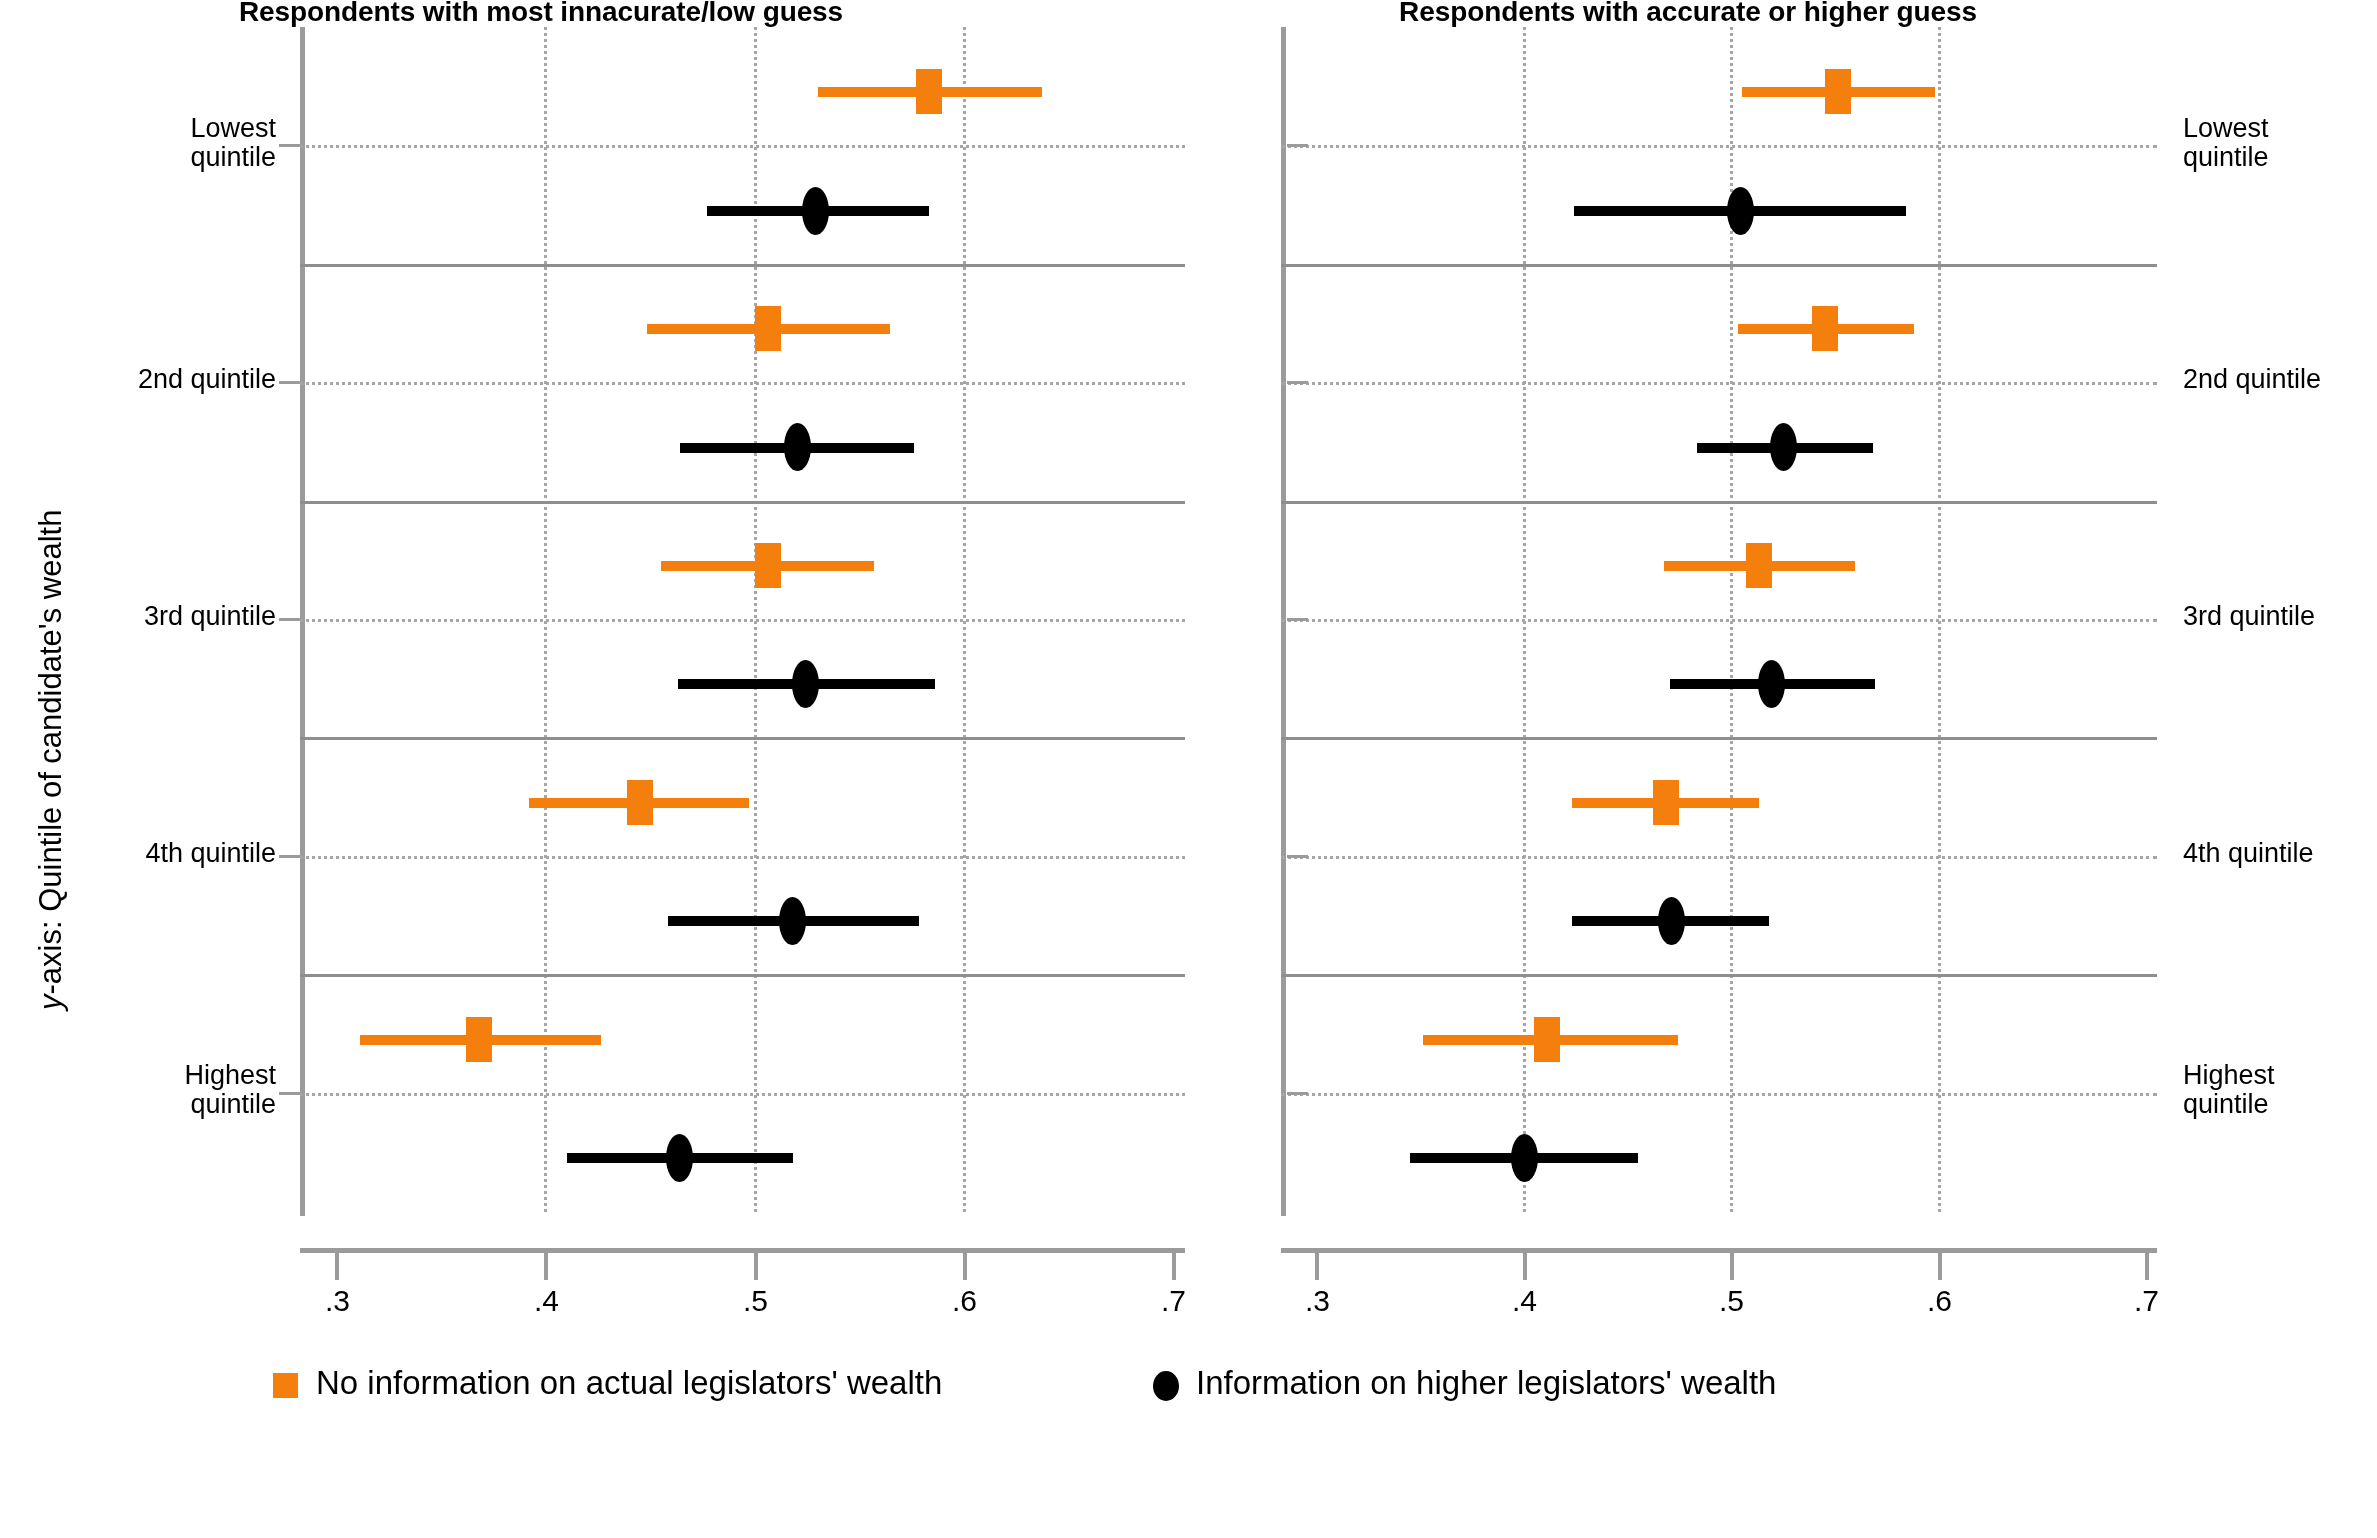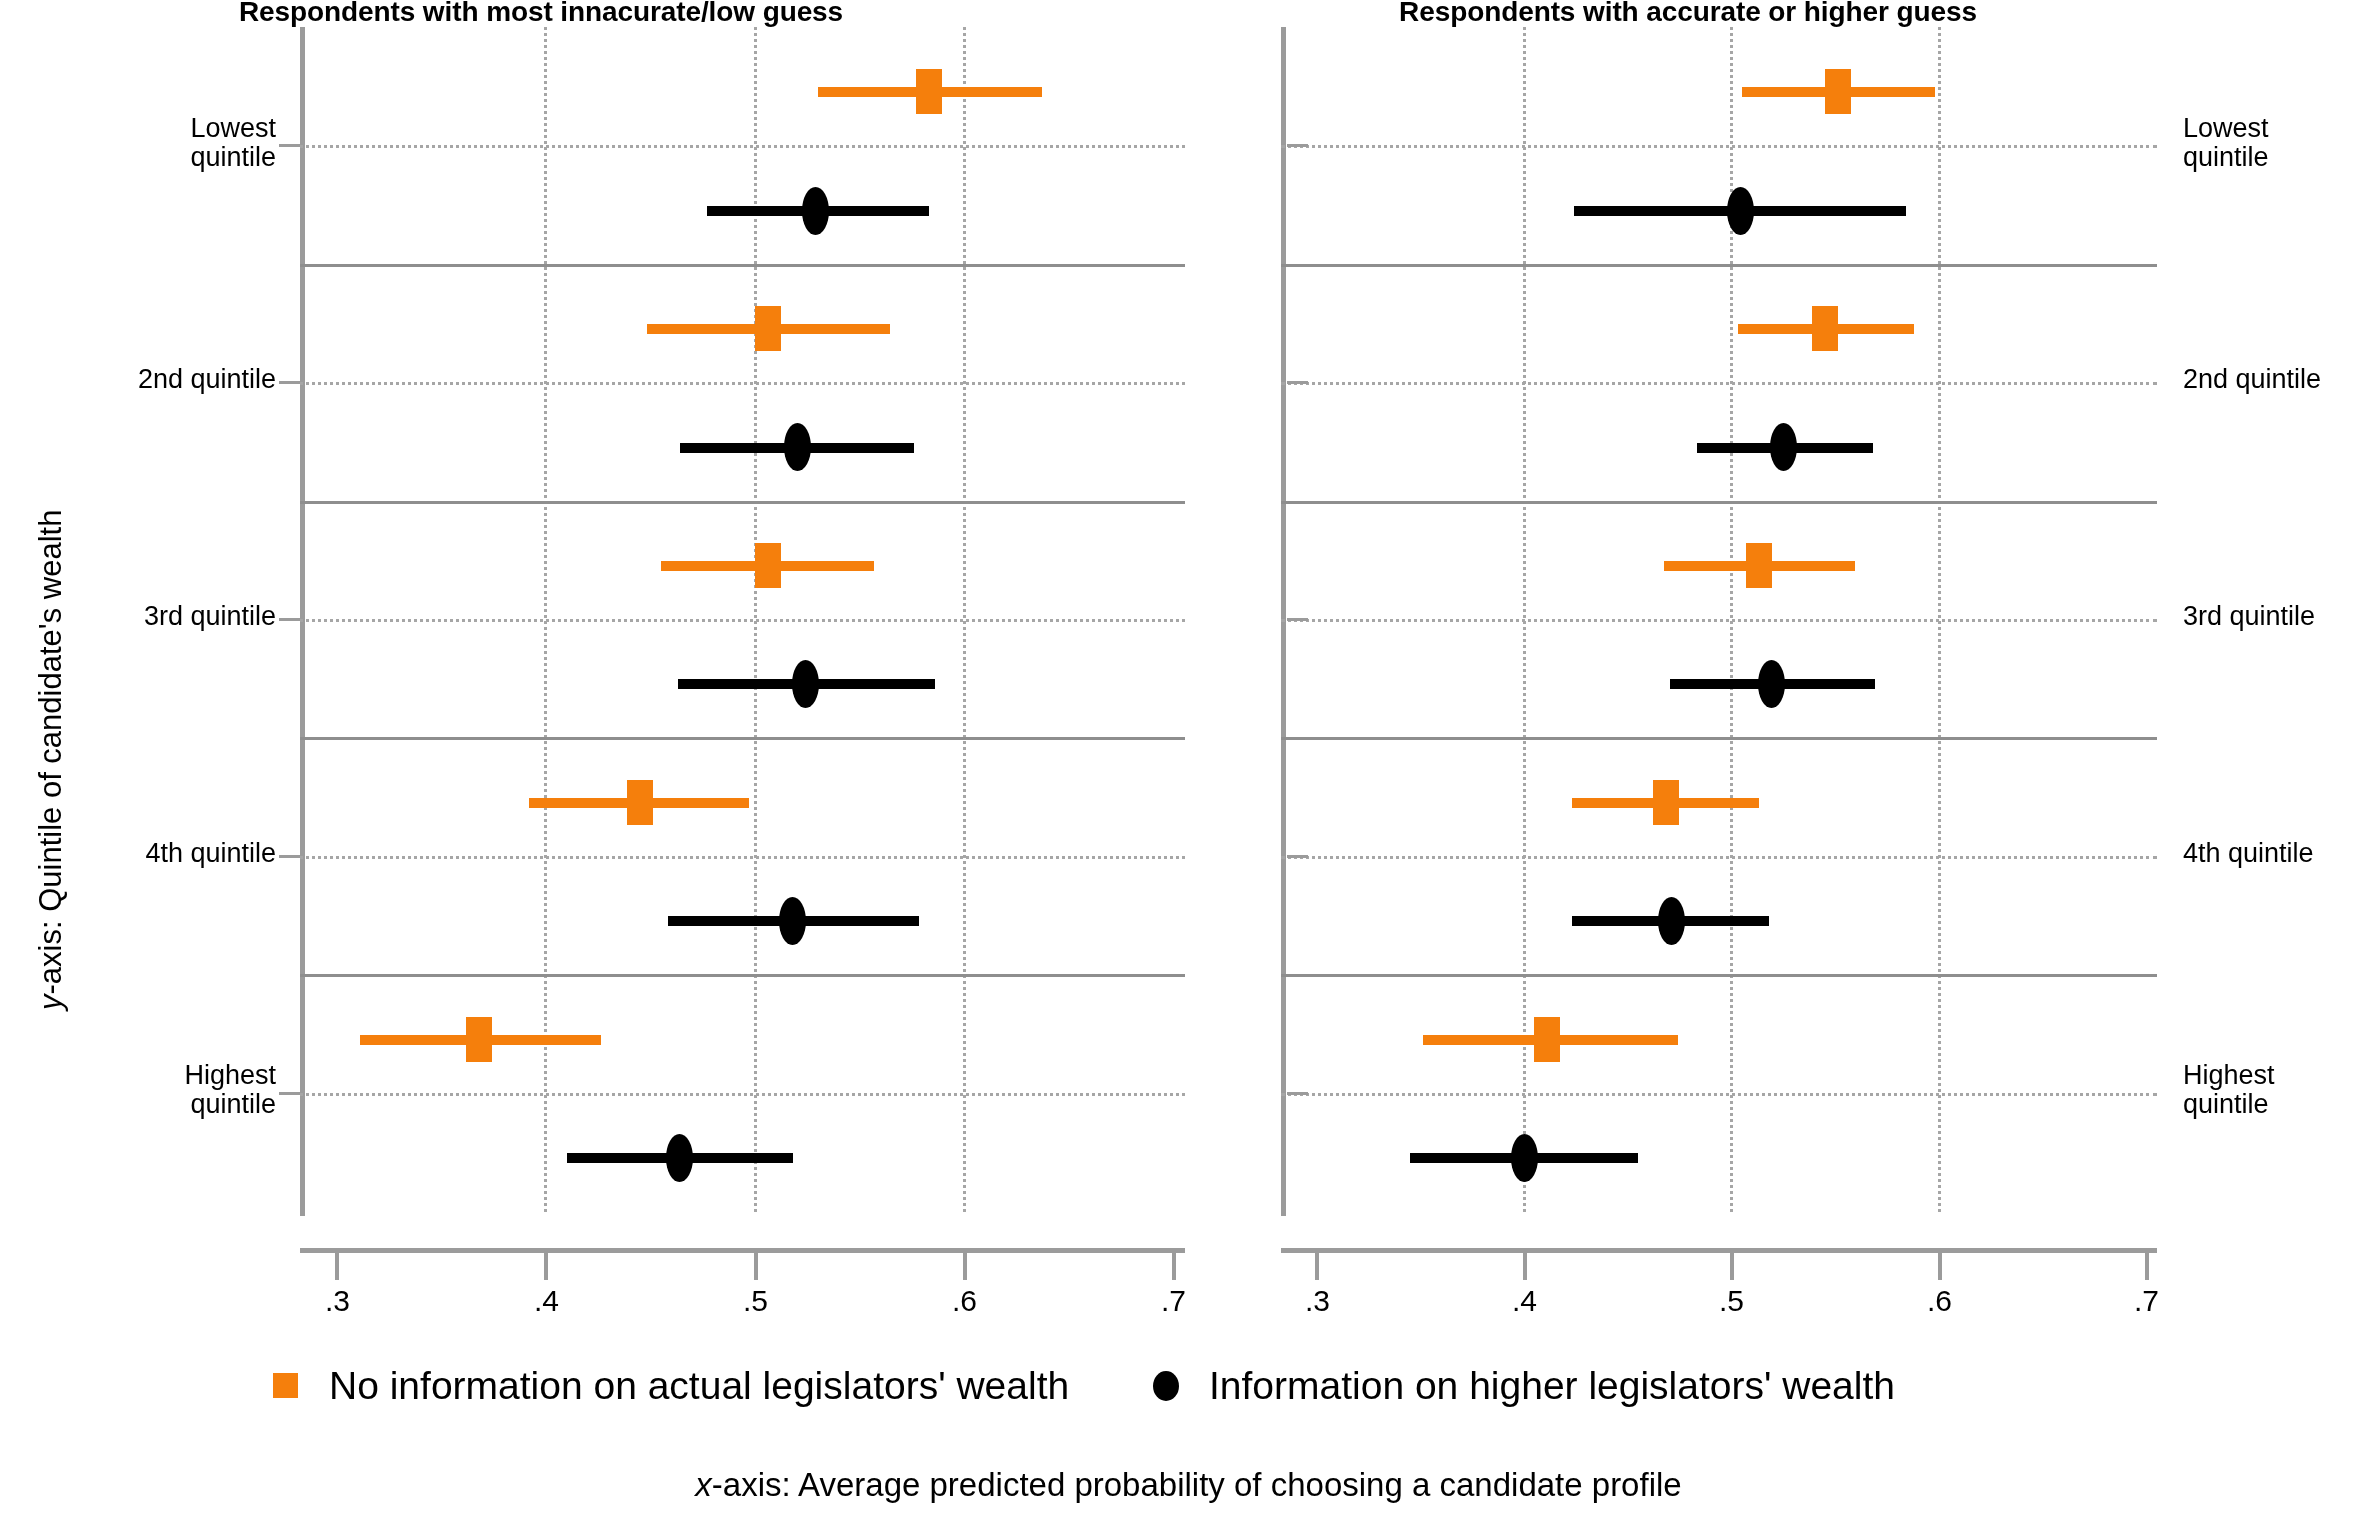--- a/index.html
+++ b/index.html
@@ -32,21 +32,21 @@
   .marker-sq{position:absolute;background:#F57F0C;width:26px;height:45px;}
   .marker-ci{position:absolute;background:#000;width:27px;height:48px;border-radius:50%;}
 
   .yaxis-title{
     position:absolute;font-size:31px;white-space:nowrap;
     transform-origin:0 0;transform:rotate(-90deg);
   }
   .yaxis-title i{font-style:italic;}
   .legend-key-sq{position:absolute;background:#F57F0C;width:25px;height:25px;}
   .legend-key-ci{position:absolute;background:#000;width:26px;height:30px;border-radius:50%;}
-  .legend-text{position:absolute;font-size:39px;white-space:nowrap;margin-left:13px;}
+  .legend-text{position:absolute;font-size:33px;white-space:nowrap;}
 
   .xaxis-title{position:absolute;font-size:33px;white-space:nowrap;text-align:center;}
   .xaxis-title i{font-style:italic;}
 </style>
 </head>
 <body>
 
 <div id="root">
 
   <div class="panel-title" id="title-left" style="left:119px;top:-3.6px;width:844px;">Respondents with most innacurate/low guess</div>
@@ -179,18 +179,15 @@
 quintile</div>
     </div>
 
   <div id="legend">
       <div class="legend-key-sq" style="left:273px;top:1373px;"></div>
       <div class="legend-text" style="left:316px;top:1364px;">No information on actual legislators' wealth</div>
       <div class="legend-key-ci" style="left:1153px;top:1371px;"></div>
       <div class="legend-text" style="left:1196px;top:1364px;">Information on higher legislators' wealth</div>
     </div>
 
-  <div class="xaxis-title" style="left:0px;top:1466px;width:2377px;">
-    <i>x</i><span>-axis: Average predicted probability of choosing a candidate profile</span>
-  </div>
 
 </div>
 
 
 </body></html>

